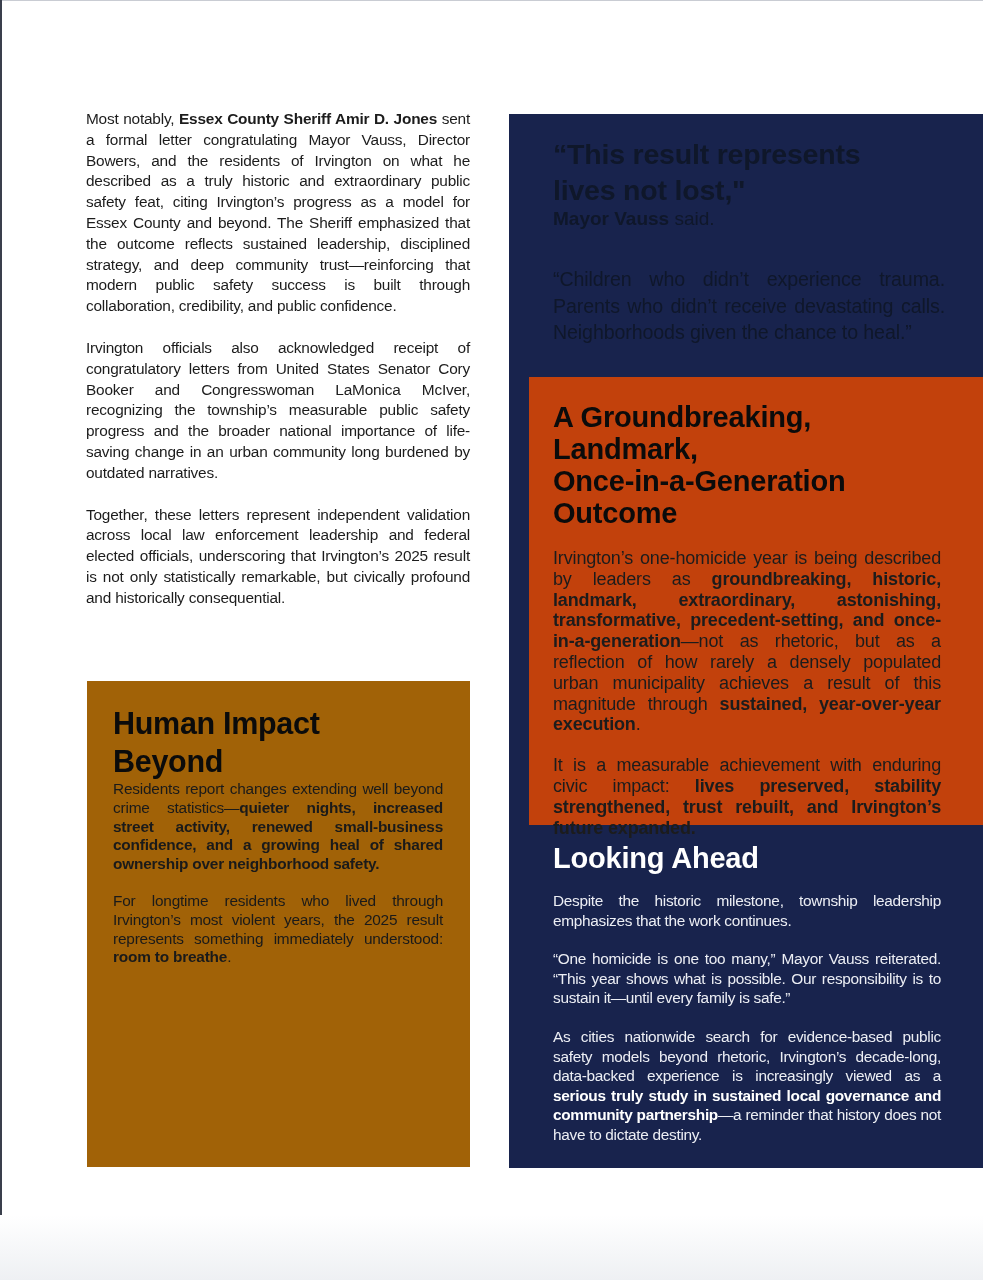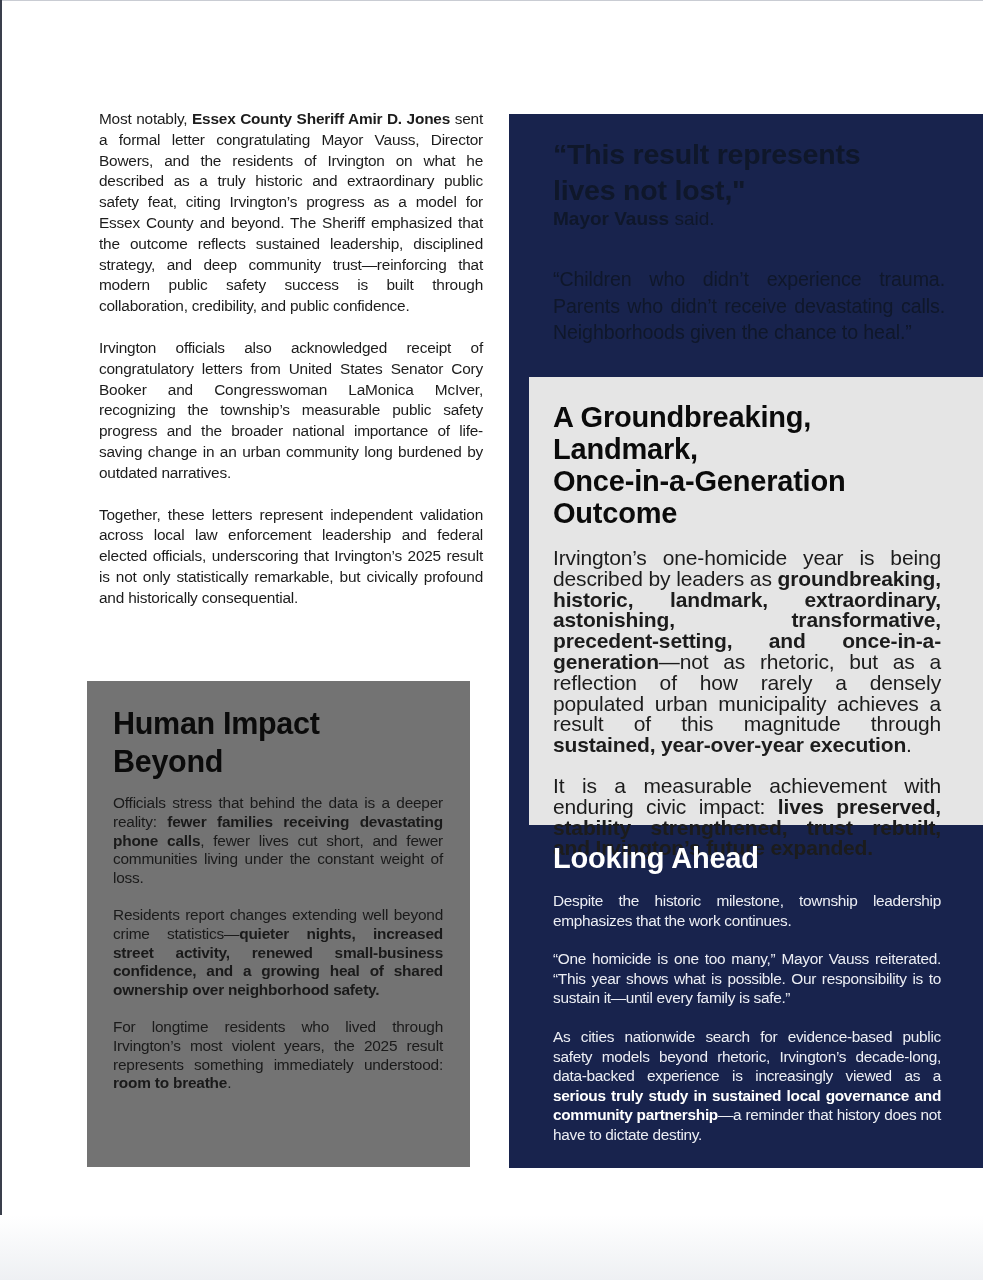--- a/index.html
+++ b/index.html
@@ -10,41 +10,41 @@
     color: #1b1b1b;
   }
   .page-edge-left { position: absolute; left: 0; top: 0; width: 2px; height: 1280px; background: #3a3f4c; }
   .page-edge-top { position: absolute; left: 0; top: 0; width: 983px; height: 1px; background: #c9ccd3; }
   .bottom-fade { position: absolute; left: 0; top: 1215px; width: 983px; height: 65px;
     background: linear-gradient(#ffffff, #eef0f3); }
 
   p { margin: 0; }
   b { font-weight: bold; }
 
-  .left-col { position: absolute; left: 86px; top: 109px; width: 384px; margin-left: 13px; }
+  .left-col { position: absolute; left: 86px; top: 109px; width: 384px; }
   .left-col p { font-size: 15.4px; line-height: 20.8px; text-align: justify; color: #1c1c1c; letter-spacing: -0.2px; }
   .left-col p + p { margin-top: 21px; }
 
-  .impact-box { position: absolute; left: 87px; top: 681px; width: 383px; height: 486px; background: #737373; }
+  .impact-box { position: absolute; left: 87px; top: 681px; width: 383px; height: 486px; background: #a16207; }
   .impact-inner { position: absolute; left: 26px; top: 24px; width: 330px; }
   .impact-title { font-size: 30.5px; line-height: 37.5px; font-weight: bold; color: #0b0b0b; margin: 0; letter-spacing: -0.3px; }
   .impact-inner p { font-size: 15.4px; line-height: 18.8px; text-align: justify; color: #1a1a1a; letter-spacing: -0.2px; }
   .impact-inner .first { margin-top: 14px; }
   .impact-inner p + p { margin-top: 18px; }
 
   .navy-panel { position: absolute; left: 509px; top: 114px; width: 474px; height: 1054px; background: #18234d; }
   .quote-block { position: absolute; left: 553px; top: 136px; width: 392px; color: #0f172a; }
   .quote-headline { font-size: 28.5px; line-height: 36px; font-weight: bold; margin: 0; letter-spacing: -0.2px; }
   .quote-attr { font-size: 19px; line-height: 22px; margin-top: 0; }
   .quote-body { font-size: 19.6px; line-height: 26.5px; margin-top: 36px; text-align: justify; letter-spacing: -0.1px; }
 
-  .landmark-box { position: absolute; left: 529px; top: 377px; width: 454px; height: 448px; background: #e5e5e5; }
+  .landmark-box { position: absolute; left: 529px; top: 377px; width: 454px; height: 448px; background: #c2410c; }
   .landmark-inner { position: absolute; left: 24px; top: 24px; width: 388px; }
   .landmark-title { font-size: 29px; line-height: 32px; font-weight: bold; color: #0b0b0b; margin: 0; letter-spacing: -0.2px; }
-  .landmark-inner p { font-size: 21px; line-height: 20.8px; text-align: justify; color: #1c1c1c; letter-spacing: -0.15px; }
+  .landmark-inner p { font-size: 18px; line-height: 20.8px; text-align: justify; color: #1c1c1c; letter-spacing: -0.15px; }
   .landmark-inner .first { margin-top: 19px; }
   .landmark-inner p + p { margin-top: 20px; }
 
   .ahead-block { position: absolute; left: 553px; top: 840px; width: 388px; color: #eceef4; }
   .ahead-title { font-size: 29px; line-height: 36px; font-weight: bold; color: #ffffff; margin: 0; letter-spacing: -0.2px; }
   .ahead-block p { font-size: 15.4px; line-height: 19.6px; text-align: justify; letter-spacing: -0.3px; }
   .ahead-block .first { margin-top: 15px; }
   .ahead-block p + p { margin-top: 19px; }
   .ahead-block b { color: #ffffff; }
 </style>
@@ -59,21 +59,20 @@
   <p><span>Irvington officials also acknowledged receipt of congratulatory letters from United States Senator Cory Booker and Congresswoman LaMonica McIver, recognizing the township’s measurable public safety progress and the broader national importance of life-saving change in an urban community long burdened by outdated narratives.</span></p>
   <p><span>Together, these letters represent independent validation across local law enforcement leadership and federal elected officials, underscoring that Irvington’s 2025 result is not only statistically remarkable, but civically profound and historically consequential.</span></p>
 </div>
 
 <div class="impact-box">
   <div class="impact-inner">
     <h2 class="impact-title">
       <span>Human Impact</span><br>
       <span>Beyond</span><br>
     </h2>
-    <p class="first"><span>Officials stress that behind the data is a deeper reality: </span><b>fewer families receiving devastating phone calls</b><span>, fewer lives cut short, and fewer communities living under the constant weight of loss.</span></p>
     <p><span>Residents report changes extending well beyond crime statistics—</span><b>quieter nights, increased street activity, renewed small-business confidence, and a growing heal of shared ownership over neighborhood safety.</b></p>
     <p><span>For longtime residents who lived through Irvington’s most violent years, the 2025 result represents something immediately understood: </span><b>room to breathe</b><span>.</span></p>
   </div>
 </div>
 
 <div class="navy-panel"></div>
 
 <div class="quote-block">
   <h2 class="quote-headline">
     <span>“This result represents</span><br>

